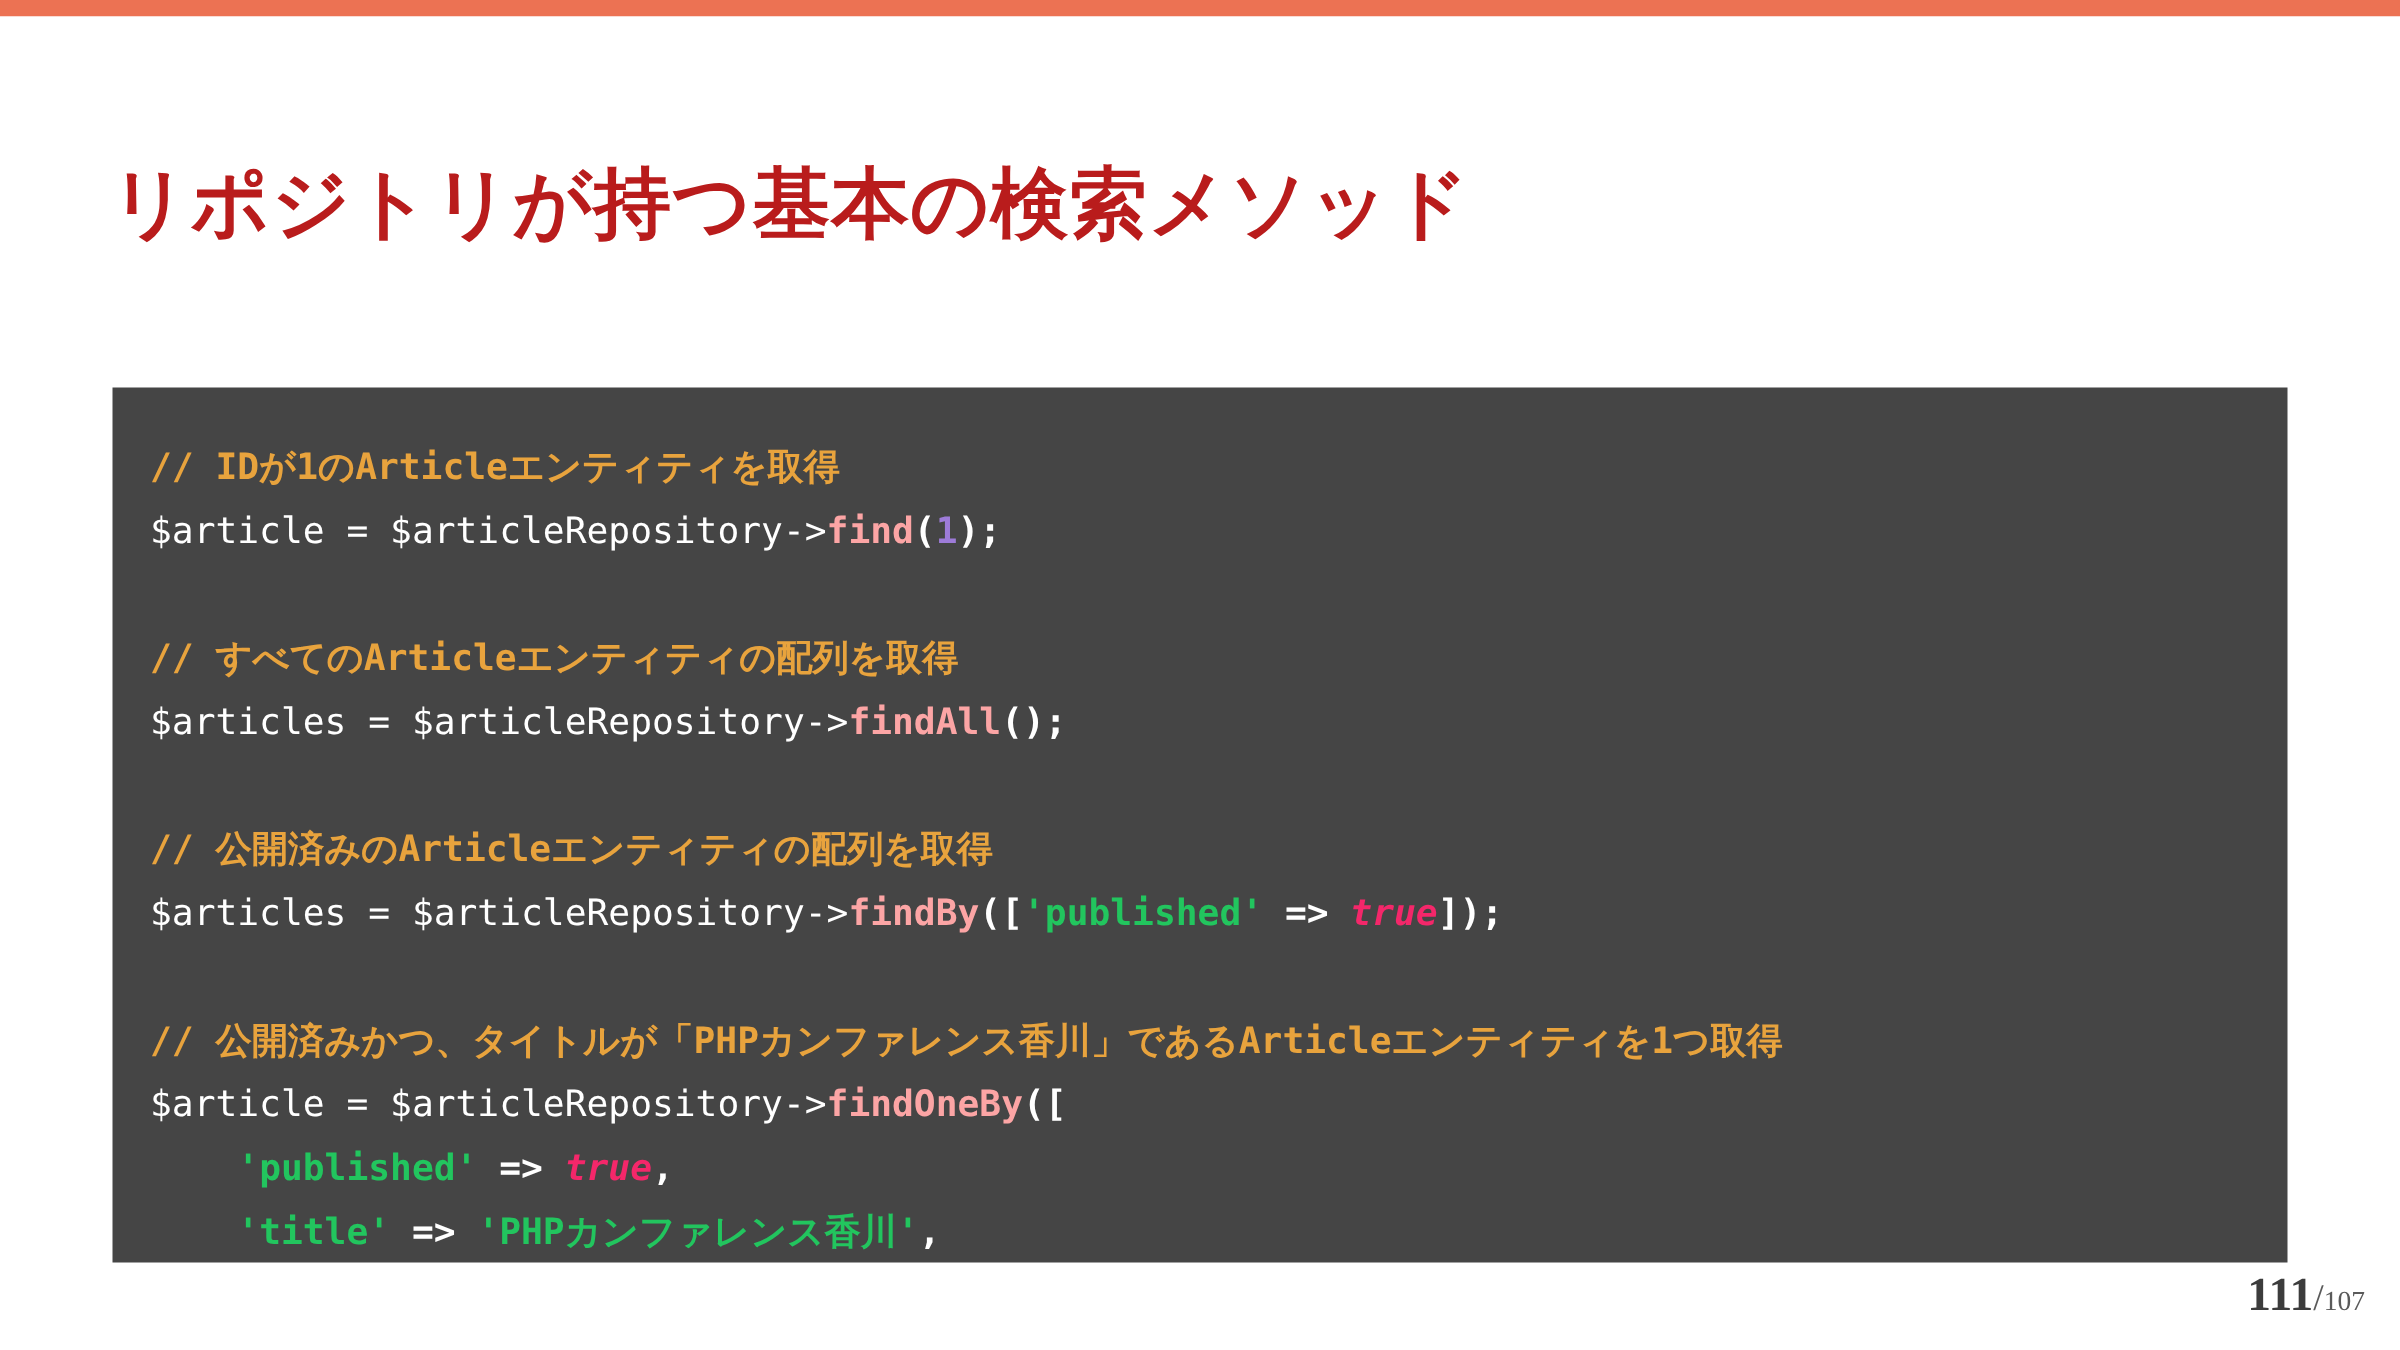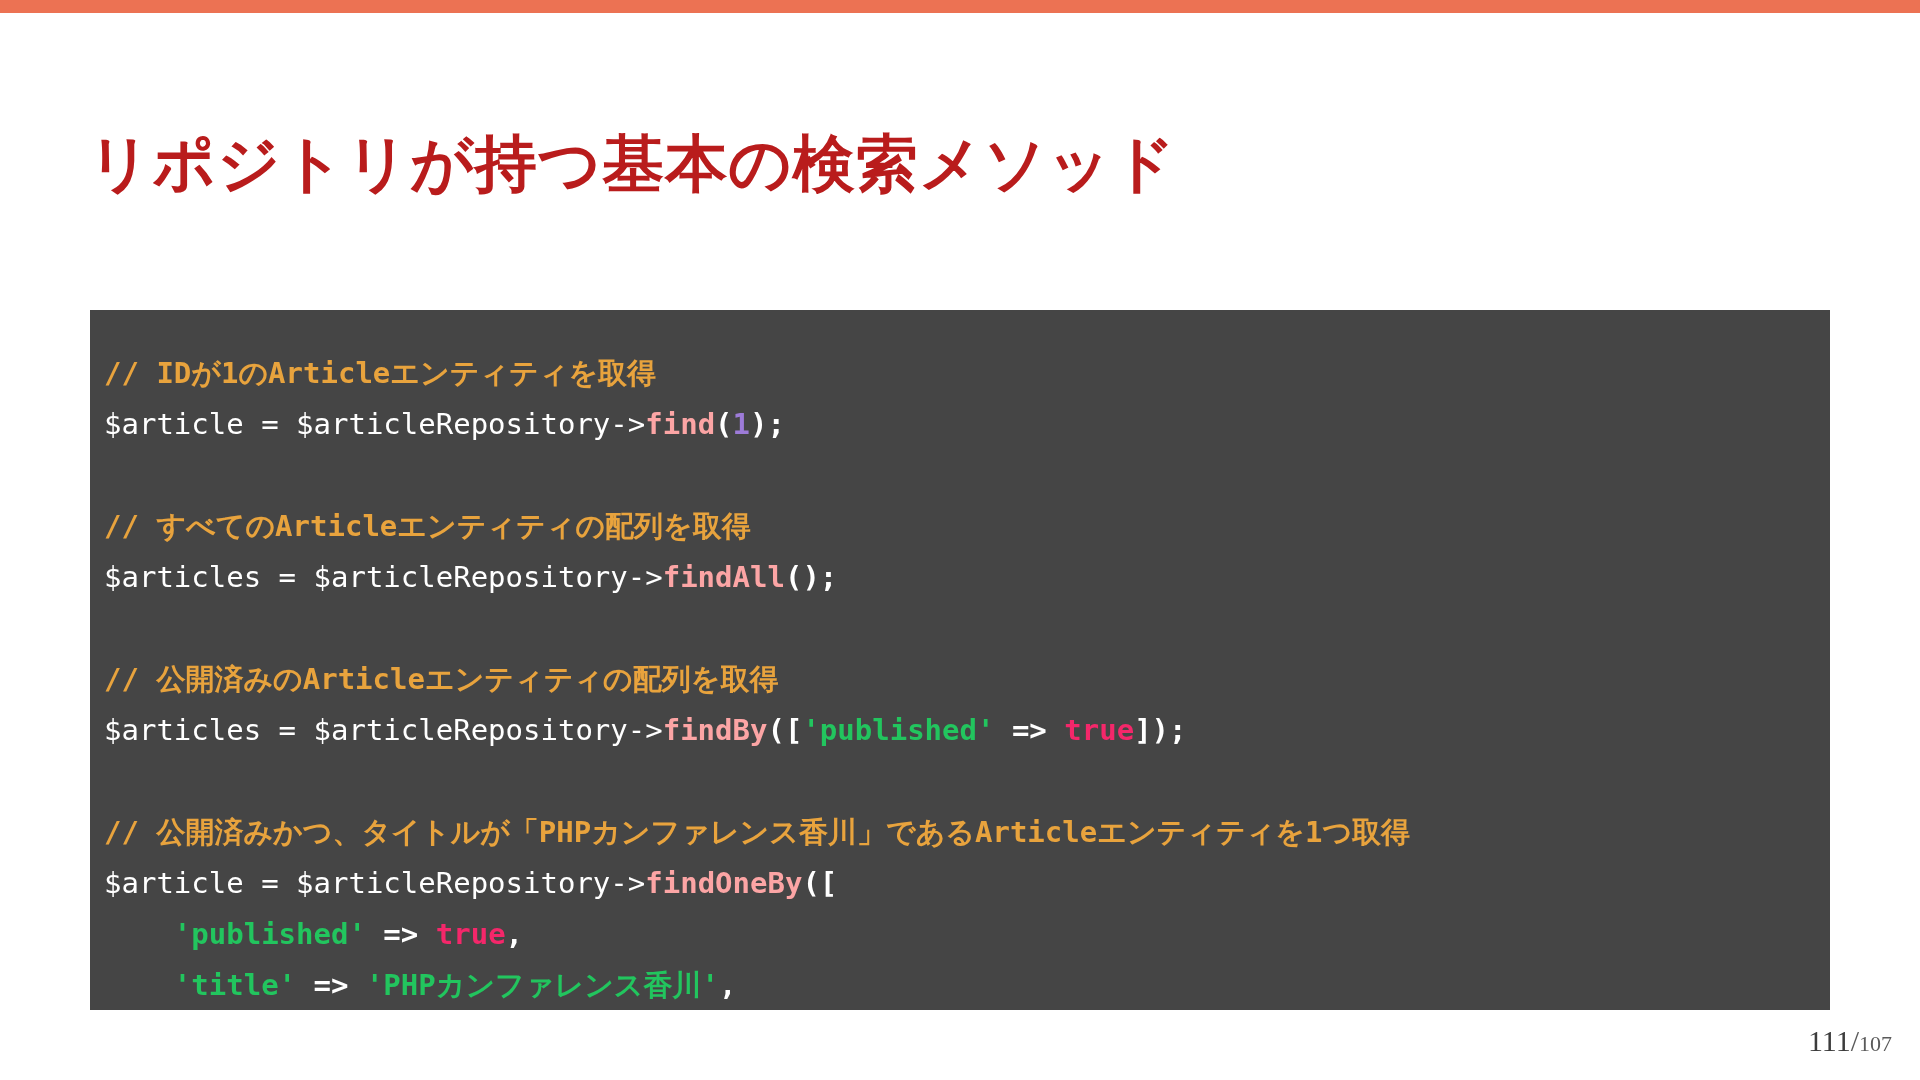--- a/index.html
+++ b/index.html
@@ -40,21 +40,21 @@
 
   
   #code-block {
     position: absolute;
     top: 310px;
     left: 90px;
     width: 1740px;
     height: 700px;
     background: #454545;
     box-sizing: border-box;
-    padding: 38px 0 0 14px;
+    padding: 38px 0 0 30px;
     overflow: hidden;
   }
   #code-lines {
     font-family: "DejaVu Sans Mono", "Liberation Mono", monospace;
     font-size: 29px;
     line-height: 51px;
     white-space: pre;
     color: #ffffff;
     font-weight: bold;
     letter-spacing: 0px;
@@ -63,35 +63,35 @@
     white-space: pre;
     min-height: 51px;
   }
   
   .tok-comment { color: #e8a33d; }
   .tok-var     { color: #ffffff; font-weight: normal; }
   .tok-op      { color: #ffffff; }
   .tok-fn      { color: #fca5a5; }
   .tok-num     { color: #9d7bd8; }
   .tok-str     { color: #22c55e; }
-  .tok-kw      { color: #f4276a; }
+  .tok-kw      { color: #f4276a; font-style: italic; }
   .tok-punc    { color: #ffffff; }
 
   
   #page-number {
     position: absolute;
     right: 28px;
     bottom: 22px;
     color: #3c3c3c;
     font-family: "Liberation Serif", "DejaVu Serif", serif;
     white-space: nowrap;
   }
   #page-current {
-    font-size: 30px;
-    font-weight: normal;
+    font-size: 38px;
+    font-weight: bold;
   }
   #page-sep {
     font-size: 30px;
     font-weight: normal;
     color: #5a5a5a;
   }
   #page-total {
     font-size: 22px;
     color: #5a5a5a;
   }

